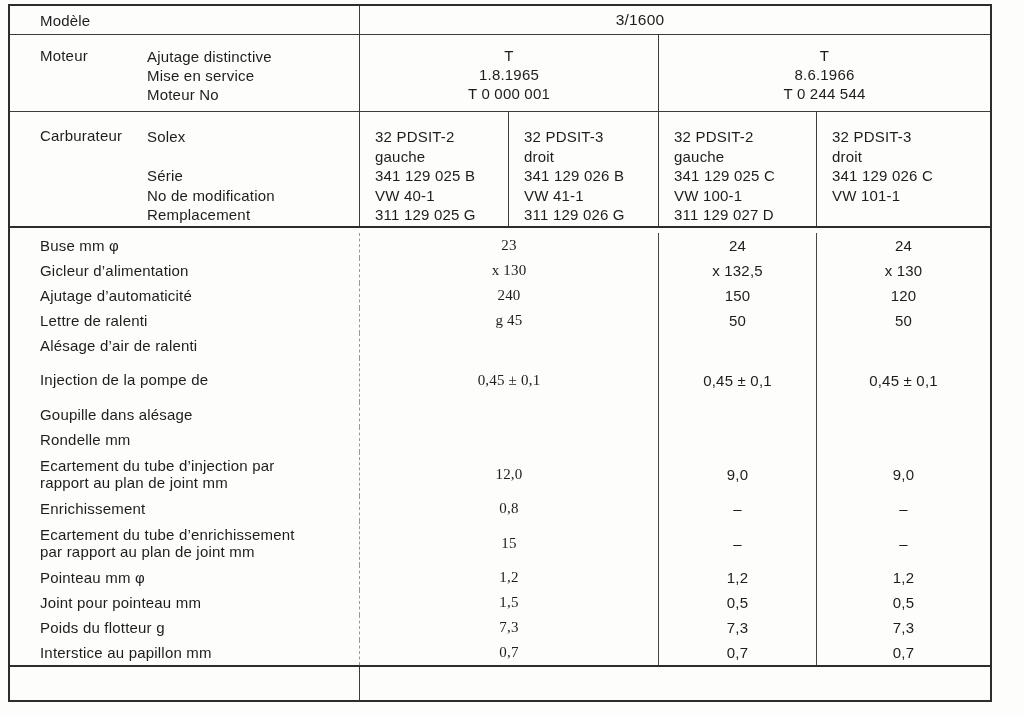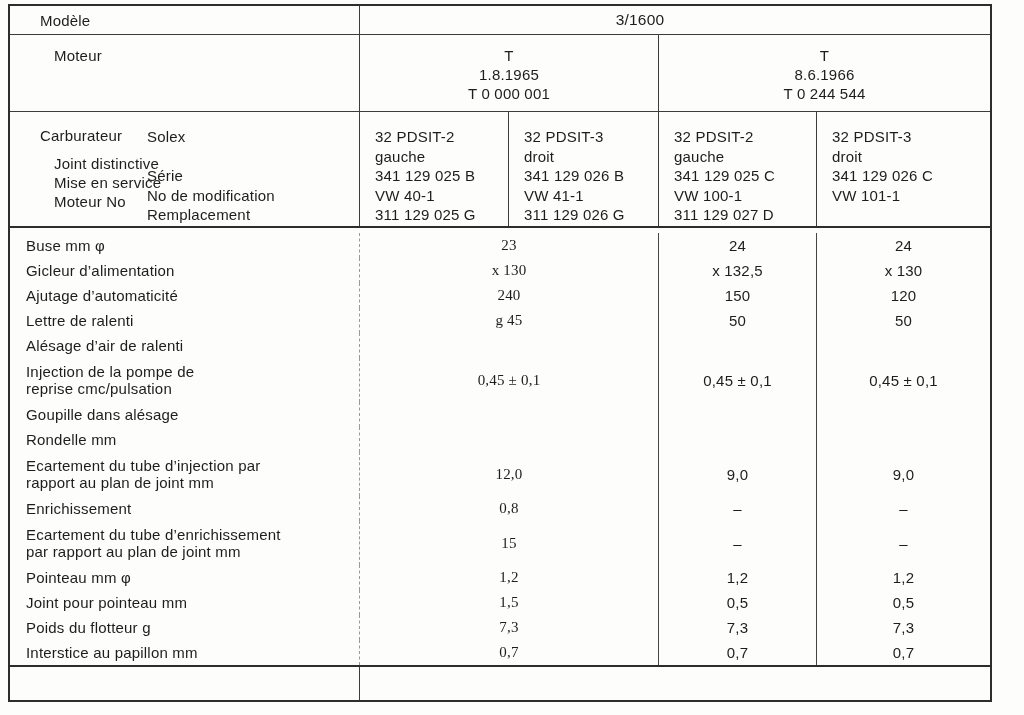--- a/index.html
+++ b/index.html
@@ -28,21 +28,21 @@
   }
   
   .r-modele { display:flex; height:29px; border-bottom:1px solid #3c3c3c;text-align:right; }
   .r-modele .lblcell { display:flex; align-items:center; padding-left:30px; }
   .modele-val {
     flex:1; display:flex; align-items:center; justify-content:center;
     padding-right:70px; font-size:15.5px;
   }
   
   .r-moteur { display:flex; height:77px; border-bottom:1px solid #3c3c3c; }
-  .r-moteur .lblcell { display:flex; padding:12px 0 0 44px;flex-direction:column; }
+  .r-moteur .lblcell { display:flex; padding:12px 0 0 30px; }
   .side-label { width:107px; flex:0 0 107px; }
   .subcol { line-height:19px; }
   .moteur-vals { flex:1; display:flex; }
   .engine-block {
     width:298px; flex:0 0 298px; text-align:center;
     padding-top:11px; line-height:19px;
   }
   .engine-block + .engine-block {
     width:auto; flex:1 1 auto; border-left:1px solid #3c3c3c;
   }
@@ -57,21 +57,21 @@
   .carb-cell.c2 { width:150px; flex:0 0 150px; border-left:1px solid #3c3c3c; }
   .carb-cell.c3 { width:158px; flex:0 0 158px; border-left:1px solid #3c3c3c; }
   .carb-cell.c4 { flex:1 1 auto; border-left:1px solid #3c3c3c; }
   
   .spec-body { padding-top:5px; border-bottom:2px solid #2d2d2d; }
   .spec-row { display:flex; }
   .spec-row.h1 { height:25px; }
   .spec-row.h2 { height:44px; }
   .spec-label {
     width:350px; flex:0 0 350px;
-    padding-left:16px;
+    padding-left:30px;
     display:flex; flex-direction:column; justify-content:center;
     line-height:17.5px;
     border-right:1px dashed #9a9a9a;
   }
   .vcell {
     display:flex; align-items:center; justify-content:center;
   }
   .v1 { width:298px; flex:0 0 298px;font-family:Liberation Serif, serif; }
   .v2 { width:158px; flex:0 0 158px; border-left:1px solid #444; }
   .v3 { flex:1 1 auto; border-left:1px solid #444; }
@@ -90,21 +90,21 @@
       <div class="lblcell">
         <span>Modèle</span>
       </div>
       <div class="modele-val">3/1600</div>
     </div>
 
     <div class="r-moteur">
       <div class="lblcell">
         <div class="side-label">Moteur</div>
         <div class="subcol">
-          <div>Joint distinctive</div>
+          <div>Ajutage distinctive</div>
           <div>Mise en service</div>
           <div>Moteur No</div>
         </div>
       </div>
       <div class="moteur-vals" id="moteur-vals">
           <div class="engine-block">
             <div>T</div>
             <div>1.8.1965</div>
             <div>T 0 000 001</div>
           </div>
@@ -225,21 +225,20 @@
           <div class="vcell v2">
             <span></span>
           </div>
           <div class="vcell v3">
             <span></span>
           </div>
         </div>
         <div class="spec-row h2">
           <div class="spec-label">
             <div>Injection de la pompe de</div>
-            <div>reprise cmc/pulsation</div>
           </div>
           <div class="vcell v1">
             <span>0,45 ± 0,1</span>
           </div>
           <div class="vcell v2">
             <span>0,45 ± 0,1</span>
           </div>
           <div class="vcell v3">
             <span>0,45 ± 0,1</span>
           </div>

